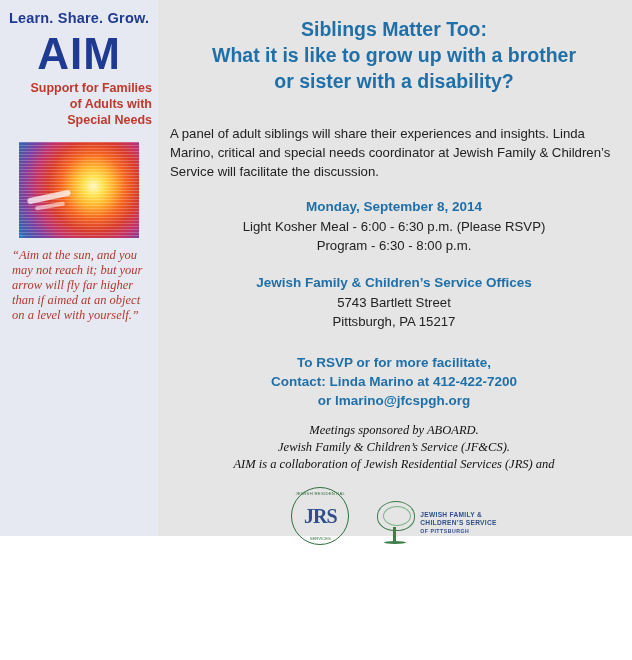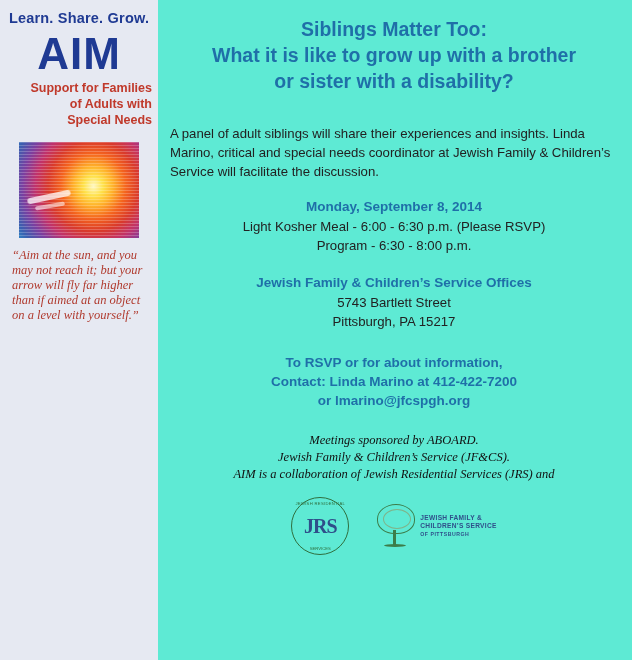--- a/index.html
+++ b/index.html
@@ -9,23 +9,23 @@
   body {
     width: 632px;
     height: 660px;
     background: #ffffff;
     font-family: "Liberation Sans", sans-serif;
     overflow: hidden;
   }
   .flyer {
     position: relative;
     width: 632px;
-    height: 660px;
+    height: 536px;
     display: flex;
-    background: #5eead4;
+    background: #e5e5e5;
   }
 
   
   .sidebar {
     width: 158px;
     min-width: 158px;
     background: #e6e9f2;
     position: relative;
     padding: 8px 6px 0 6px;
     box-sizing: border-box;
@@ -190,28 +190,29 @@
   }
   .rsvp span { display: block; }
 
   .sponsor {
     color: #111111;
     font-family: "Liberation Serif", serif;
     font-style: italic;
     font-size: 12.5px;
     line-height: 17px;
     text-align: center;
-    margin-top: 22px;
+    margin-top: 12px;
   }
   .sponsor span { display: block; }
 
   
   .logos {
     margin-top: 14px;
     display: flex;
+    align-items: flex-end;
     justify-content: center;
     gap: 26px;
   }
   .jrs-logo {
     width: 58px;
     height: 58px;
     border-radius: 50%;
     border: 1.5px solid #2f6f3e;
     position: relative;
     display: flex;
@@ -340,21 +341,21 @@
 
     <div class="date-line">Monday, September 8, 2014</div>
     <div class="meal-line">Light Kosher Meal - 6:00 - 6:30 p.m. (Please RSVP)</div>
     <div class="program-line">Program - 6:30 - 8:00 p.m.</div>
 
     <div class="venue">Jewish Family &amp; Children’s Service Offices</div>
     <div class="addr1">5743 Bartlett Street</div>
     <div class="addr2">Pittsburgh, PA 15217</div>
 
     <div class="rsvp">
-      <span>To RSVP or for about information,</span>
+      <span>To RSVP or for more facilitate,</span>
       <span>Contact:  Linda Marino at 412-422-7200</span>
       <span>or lmarino@jfcspgh.org</span>
     </div>
 
     <div class="sponsor">
       <span>Meetings sponsored by ABOARD.</span>
       <span>Jewish Family &amp; Children’s Service (JF&amp;CS).</span>
       <span>AIM is a collaboration of Jewish Residential Services (JRS) and</span>
     </div>
 

